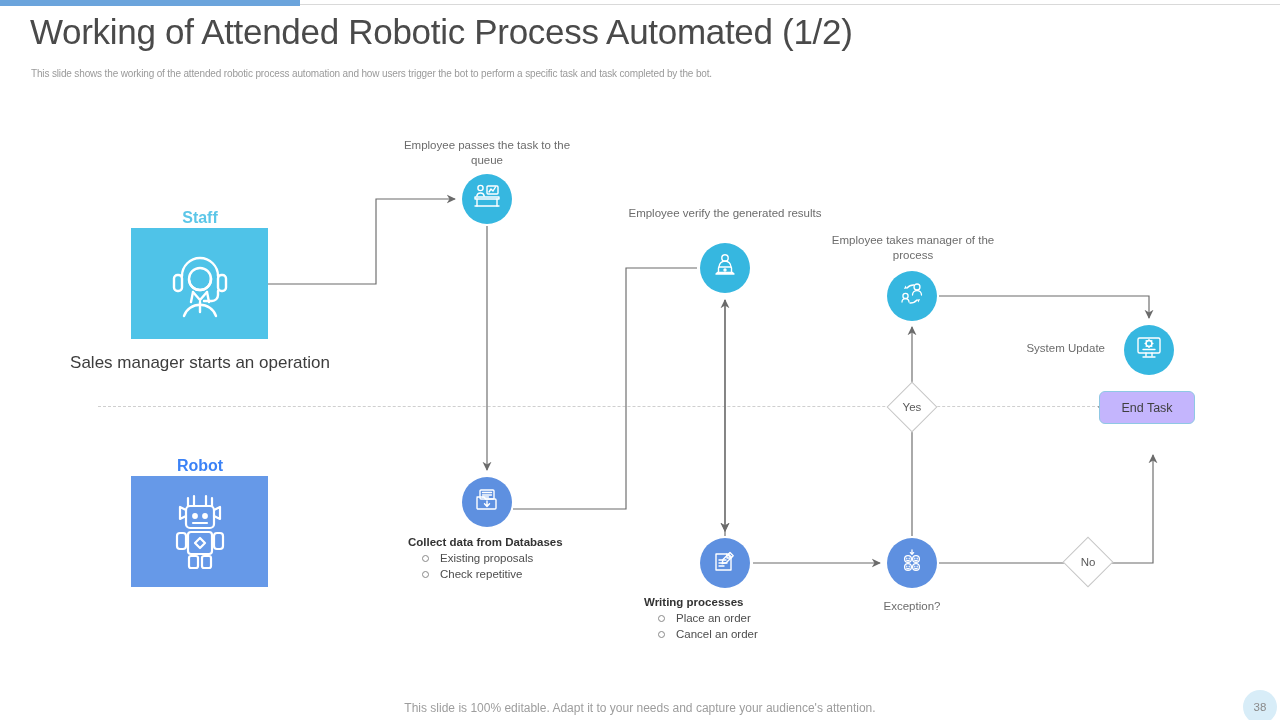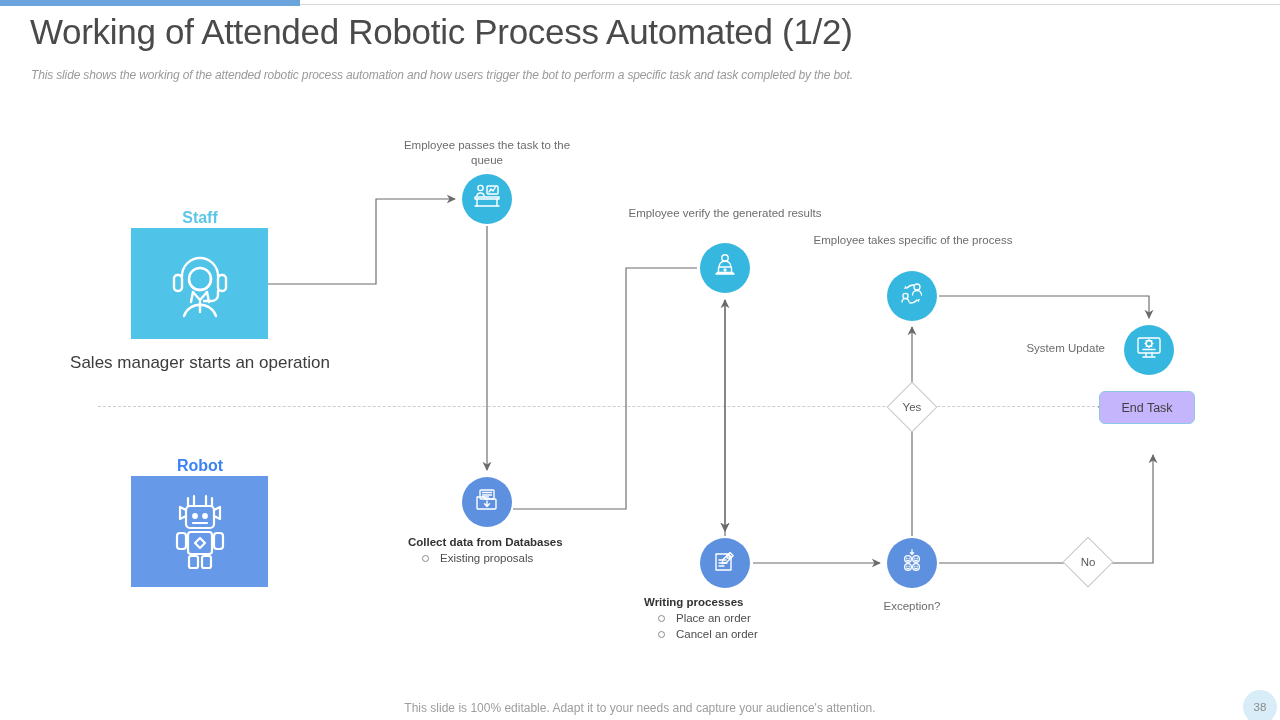--- a/index.html
+++ b/index.html
@@ -14,21 +14,21 @@
   #top-rule{position:absolute;left:300px;top:4px;width:980px;height:1px;background:#d9d9d9;}
 
   
   #page-title{
     position:absolute;left:30px;top:12px;width:1100px;
     font-size:35px;font-weight:400;color:#4a4a4a;letter-spacing:-0.3px;
     white-space:nowrap;
   }
   #page-subtitle{
     position:absolute;left:31px;top:68px;width:1000px;
-    font-size:12px;color:#9a9a9a;letter-spacing:-0.15px;white-space:nowrap;font-style:italic;
+    font-size:10px;color:#9a9a9a;letter-spacing:-0.15px;white-space:nowrap;
   }
 
   
   #lane-divider{
     position:absolute;left:98px;top:406px;width:1082px;height:0;
     border-top:1px dashed #cfcfcf;
   }
 
   
   .lane-label{position:absolute;font-size:16px;font-weight:bold;text-align:center;width:140px;margin-top:16px;}
@@ -227,21 +227,21 @@
     <svg width="28" height="28" viewBox="0 0 28 28" fill="none" stroke="#ffffff" stroke-width="1.4" stroke-linecap="round" stroke-linejoin="round">
       <circle cx="14" cy="6" r="3.2"></circle>
       <path d="M8,15 a6,6 0 0 1 12,0"></path>
       <rect x="7.5" y="15" width="13" height="6" rx="1"></rect>
       <circle cx="14" cy="18" r="1"></circle>
       <path d="M5,22 h18 l-1.5,-1.5 h-15 z"></path>
     </svg>
   </span>
 </div>
 
-<div class="cap" id="cap-control">Employee takes specific of the process</div>
+<div class="cap" id="cap-control">Employee takes manager of the process</div>
 <div class="node cyan" id="node-control">
   <span>
     <svg width="30" height="28" viewBox="0 0 30 28" fill="none" stroke="#ffffff" stroke-width="1.3" stroke-linecap="round" stroke-linejoin="round">
       <circle cx="20" cy="7" r="3"></circle>
       <path d="M15.5,15 a4.5,4.5 0 0 1 9,0"></path>
       <circle cx="8.5" cy="16" r="2.6"></circle>
       <path d="M5,22 a3.5,3.5 0 0 1 7,0"></path>
       <path d="M10,8 a9,9 0 0 1 7,-3"></path>
       <path d="M8.5,5.5 l1.5,2.8 l-3,0.6 z" fill="#fff" stroke="none"></path>
       <path d="M20,20 a9,9 0 0 1 -7,3"></path>
@@ -272,20 +272,21 @@
       <path d="M9.5,6.5 h9 M9.5,9 h9 M9.5,11 h6"></path>
       <path d="M4,11 h7 l1.5,2 h9.5 a1,1 0 0 1 1,1 v8 a1,1 0 0 1 -1,1 h-17 a1,1 0 0 1 -1,-1 v-10 a1,1 0 0 1 1,-1 z"></path>
       <path d="M14,15 v5 M11.5,17.8 l2.5,2.6 l2.5,-2.6"></path>
     </svg>
   </span>
 </div>
 <div class="cap-list" id="cap-collect">
   <div class="hd">Collect data from Databases</div>
   <ul>
     <li>Existing proposals</li>
+    <li>Check repetitive</li>
   </ul>
 </div>
 
 <div class="node blue" id="node-writing">
   <span>
     <svg width="28" height="28" viewBox="0 0 28 28" fill="none" stroke="#ffffff" stroke-width="1.4" stroke-linecap="round" stroke-linejoin="round">
       <path d="M5,7 h11 l4,4 v12 h-15 z"></path>
       <path d="M16,7 v4 h4"></path>
       <path d="M8,13 h7 M8,16 h8 M8,19 h5"></path>
       <path d="M19,5.5 l3.2,3.2 l-7,7 l-4,0.8 l0.8,-4 z"></path>

